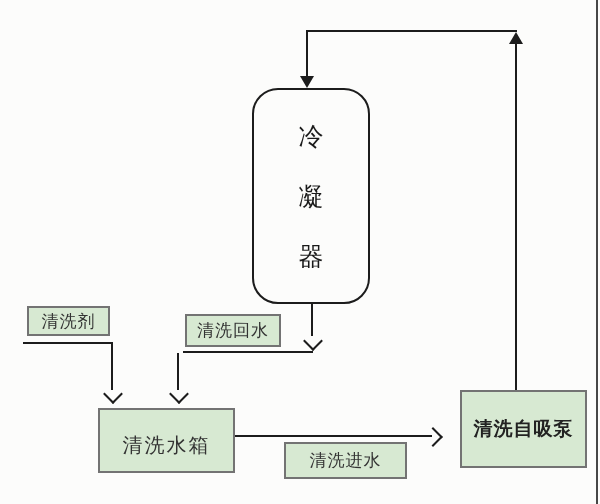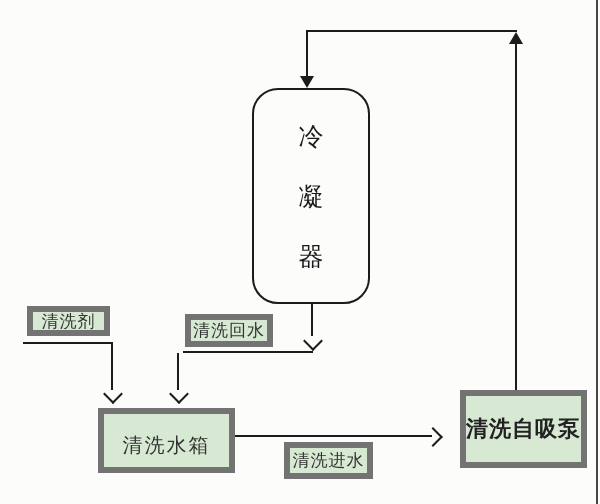--- a/index.html
+++ b/index.html
@@ -51,37 +51,37 @@
   .chev-right {
     border-top: 2px solid #1c1c1c;
     border-right: 2px solid #1c1c1c;
     transform: rotate(45deg);
   }
   
   .gbox {
     position: absolute;
     box-sizing: border-box;
     background: #d7e9d2;
-    border: 6px solid #737373;
+    border: 2px solid #737373;
     color: #333333;
     display: flex;
     align-items: center;
     justify-content: center;
     font-size: 17px;
     letter-spacing: 1px;
     white-space: nowrap;
   }
   .gbox-agent   { left: 27px;  top: 306px; width: 83px;  height: 30px; }
-  .gbox-return  { left: 185px; top: 314px; width: 88px;  height: 33px; }
+  .gbox-return  { left: 185px; top: 314px; width: 96px;  height: 33px; }
   .gbox-tank    { left: 98px;  top: 408px; width: 137px; height: 65px;
                   align-items: center; padding-top: 9px; font-size: 20px; letter-spacing: 2px; }
-  .gbox-inlet   { left: 284px; top: 442px; width: 89px; height: 37px; }
+  .gbox-inlet   { left: 284px; top: 442px; width: 123px; height: 37px; }
   .gbox-pump    { left: 460px; top: 390px; width: 127px; height: 78px;
                   font-family: "Liberation Sans", "DejaVu Sans", sans-serif;
-                  font-weight: bold; font-size: 22px; color: #222222; letter-spacing: 1px; }
+                  font-weight: bold; font-size: 19px; color: #222222; letter-spacing: 1px; }
   
   .condenser {
     position: absolute;
     box-sizing: border-box;
     left: 252px;
     top: 88px;
     width: 118px;
     height: 216px;
     border: 2px solid #1c1c1c;
     border-radius: 26px;

